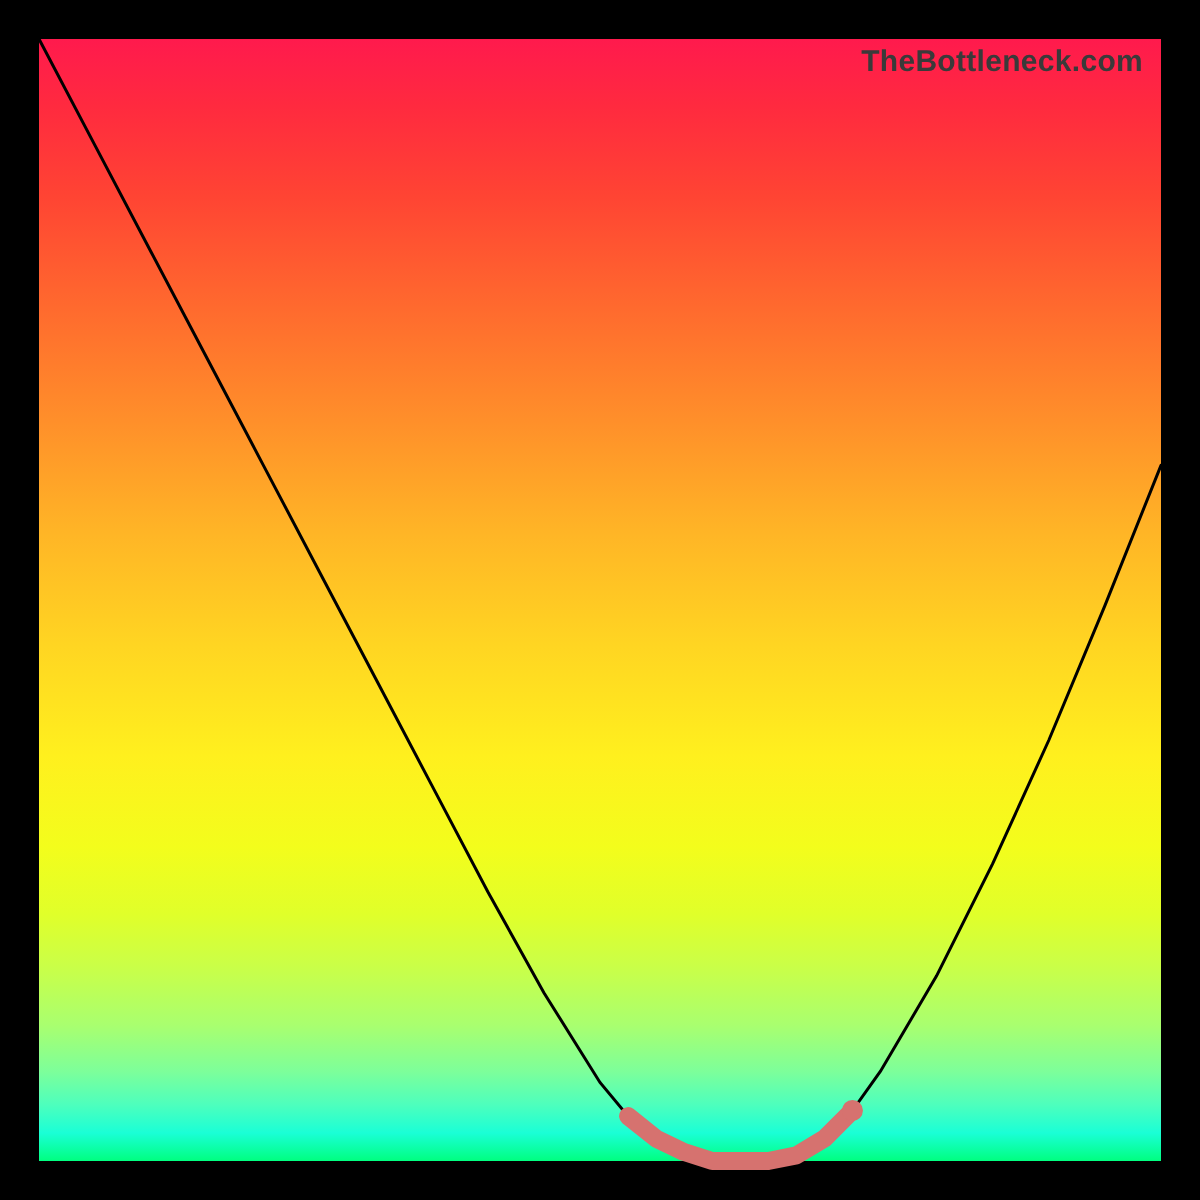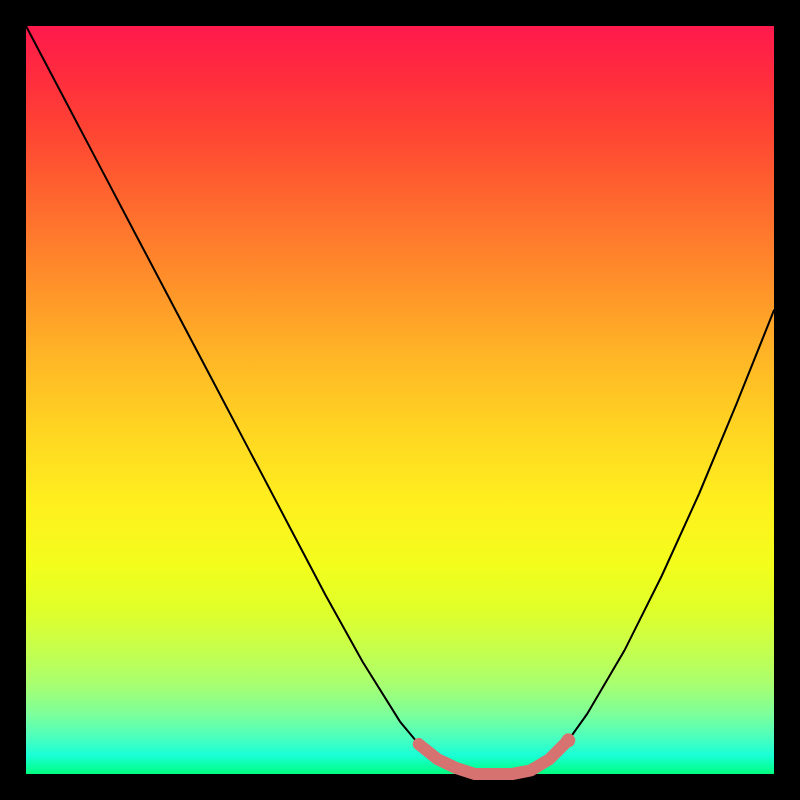--- a/index.html
+++ b/index.html
@@ -59,19 +59,20 @@
     width: 748px;
     height: 748px;
     overflow: visible;
   }
 </style>
 </head>
 <body>
 
 <div class="frame">
   <div class="plot">
+    <span class="watermark">TheBottleneck.com</span>
     <svg class="curve" viewBox="0 0 748 748" preserveAspectRatio="none">
       <path d="M0.00 0.00 L37.40 71.06 L74.80 142.12 L112.20 213.18 L149.60 284.24 L187.00 355.30 L224.40 426.36 L261.80 497.42 L299.20 568.48 L336.60 635.80 L374.00 695.64 L392.70 718.08 L411.40 733.04 L430.10 742.02 L448.80 748.00 L467.50 748.00 L486.20 748.00 L504.90 744.26 L523.60 733.04 L542.30 714.34 L561.00 688.16 L598.40 624.58 L635.80 549.78 L673.20 467.50 L710.60 377.74 L748.00 284.24" id="main-curve" fill="none" stroke="#000" stroke-width="2" stroke-linecap="round"></path>
       <path d="M392.70 718.08 L411.40 733.04 L430.10 742.02 L448.80 748.00 L467.50 748.00 L486.20 748.00 L504.90 744.26 L523.60 733.04 L542.30 714.34" id="highlight-curve" fill="none" stroke="#d6726f" stroke-width="12" stroke-linecap="round" stroke-linejoin="round"></path>
       <circle id="highlight-dot" cx="542.30" cy="714.34" r="7" fill="#d6726f"></circle>
     </svg>
   </div>
 </div>
 
 </body></html>

